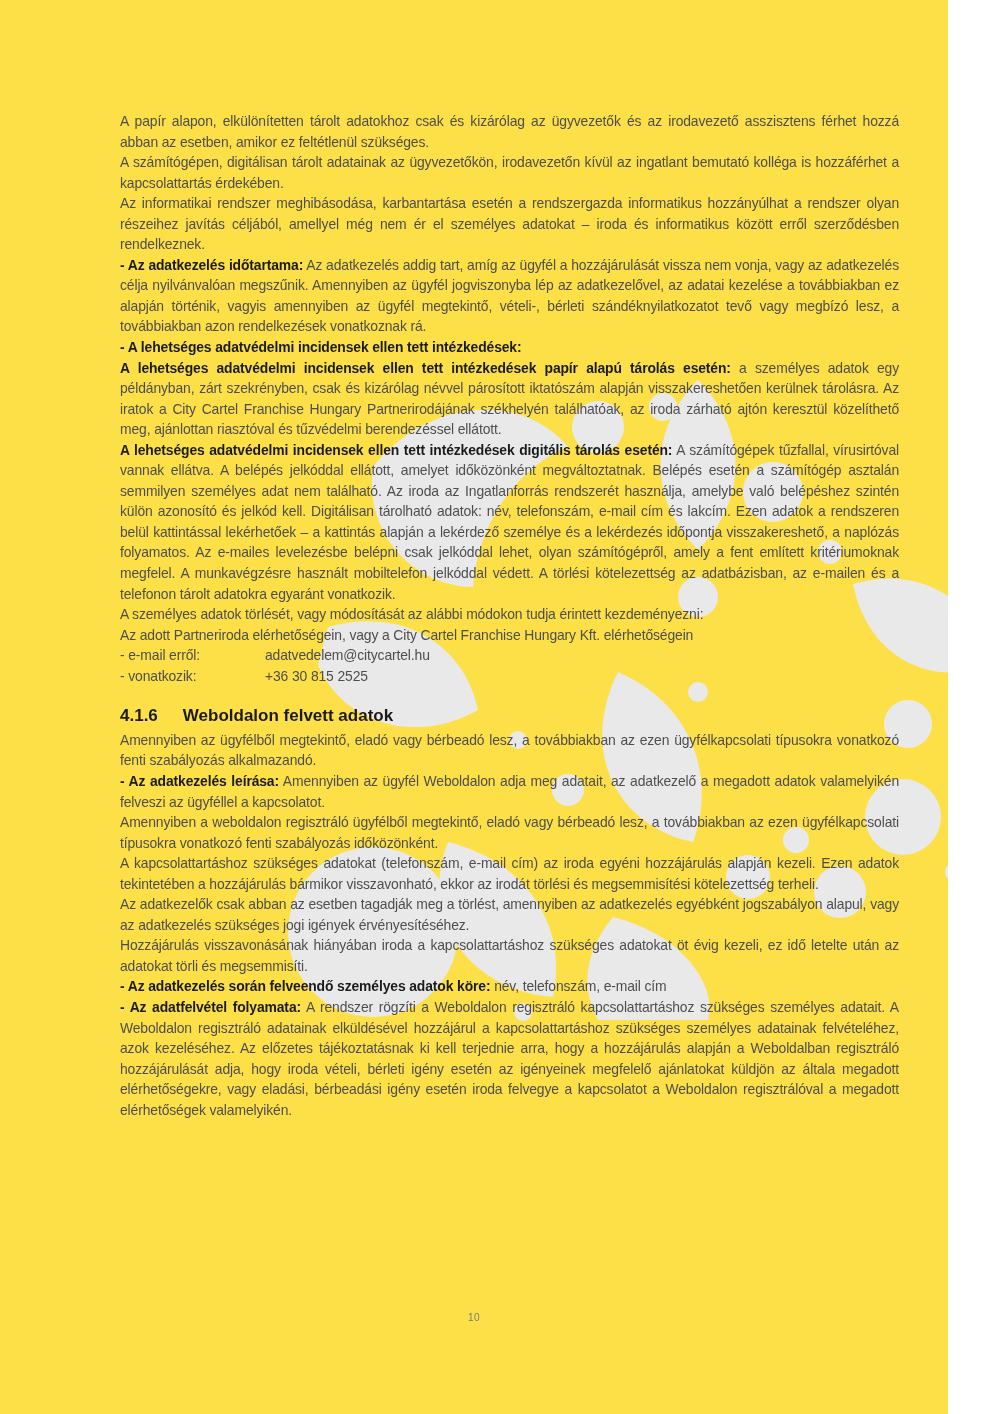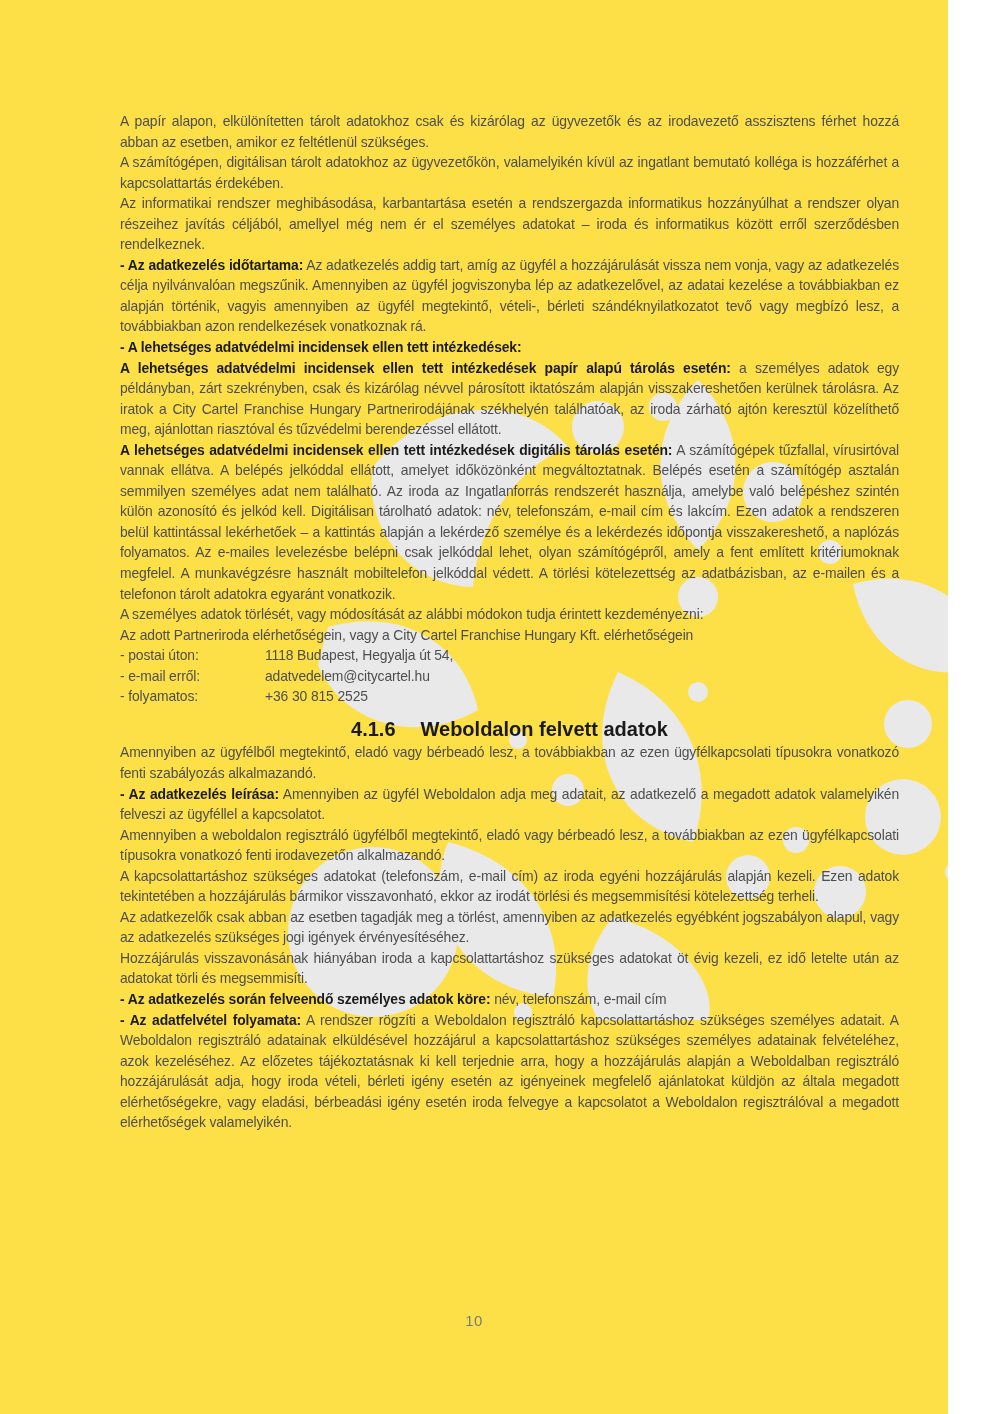--- a/index.html
+++ b/index.html
@@ -31,36 +31,36 @@
     letter-spacing: -0.12px;
     color: #4e4e4e;
     text-align: justify;
   }
   .content p { margin: 0; }
   .content b { font-weight: bold; color: #1b1b1b; }
   .contact { text-align: left; }
   .contact-row { display: flex; }
   .contact-label { width: 145px; flex: none; }
   .section-heading {
-    margin: 12px 0 3px 0;
-    font-size: 20px;
+    margin: 20px 0 3px 0;
+    font-size: 17px;
     font-weight: bold;
     color: #1a1a1a;
-    text-align: center;
+    text-align: left;
     letter-spacing: 0;
   }
   .section-heading .h-num { margin-right: 25px; }
   .page-number {
     position: absolute;
     top: 1312px;
     left: 0;
     width: 100%;
     text-align: center;
     z-index: 1;
-    font-size: 15px;
+    font-size: 10px;
     color: #7a7a7a;
     letter-spacing: 0.5px;
   }
 </style>
 </head>
 <body>
 
 <div class="page">
 
   <svg class="watermark" viewBox="0 0 742 650" xmlns="http://www.w3.org/2000/svg" aria-hidden="true">
@@ -88,58 +88,54 @@
       <circle cx="635" cy="445" r="38"></circle>
       <circle cx="688" cy="500" r="11"></circle>
       <circle cx="430" cy="320" r="10"></circle>
       <circle cx="250" cy="368" r="9"></circle>
     </g>
   </svg>
 
   <div class="content">
 
     <p>A papír alapon, elkülönítetten tárolt adatokhoz csak és kizárólag az ügyvezetők és az irodavezető asszisztens férhet hozzá abban az esetben, amikor ez feltétlenül szükséges.</p>
-    <p>A számítógépen, digitálisan tárolt adatokhoz az ügyvezetőkön, valamelyikén kívül az ingatlant bemutató kolléga is hozzáférhet a kapcsolattartás érdekében.</p>
+    <p>A számítógépen, digitálisan tárolt adatainak az ügyvezetőkön, irodavezetőn kívül az ingatlant bemutató kolléga is hozzáférhet a kapcsolattartás érdekében.</p>
     <p>Az informatikai rendszer meghibásodása, karbantartása esetén a rendszergazda informatikus hozzányúlhat a rendszer olyan részeihez javítás céljából, amellyel még nem ér el személyes adatokat – iroda és informatikus között erről szerződésben rendelkeznek.</p>
 
     <p><b>- Az adatkezelés időtartama:</b><span> Az adatkezelés addig tart, amíg az ügyfél a hozzájárulását vissza nem vonja, vagy az adatkezelés célja nyilvánvalóan megszűnik. Amennyiben az ügyfél jogviszonyba lép az adatkezelővel, az adatai kezelése a továbbiakban ez alapján történik, vagyis amennyiben az ügyfél megtekintő, vételi-, bérleti szándéknyilatkozatot tevő vagy megbízó lesz, a továbbiakban azon rendelkezések vonatkoznak rá.</span></p>
 
     <p><b>- A lehetséges adatvédelmi incidensek ellen tett intézkedések:</b></p>
 
     <p><b>A lehetséges adatvédelmi incidensek ellen tett intézkedések papír alapú tárolás esetén:</b><span> a személyes adatok egy példányban, zárt szekrényben, csak és kizárólag névvel párosított iktatószám alapján visszakereshetően kerülnek tárolásra. Az iratok a City Cartel Franchise Hungary Partnerirodájának székhelyén találhatóak, az iroda zárható ajtón keresztül közelíthető meg, ajánlottan riasztóval és tűzvédelmi berendezéssel ellátott.</span></p>
 
     <p><b>A lehetséges adatvédelmi incidensek ellen tett intézkedések digitális tárolás esetén:</b><span> A számítógépek tűzfallal, vírusirtóval vannak ellátva. A belépés jelkóddal ellátott, amelyet időközönként megváltoztatnak. Belépés esetén a számítógép asztalán semmilyen személyes adat nem található. Az iroda az Ingatlanforrás rendszerét használja, amelybe való belépéshez szintén külön azonosító és jelkód kell. Digitálisan tárolható adatok: név, telefonszám, e-mail cím és lakcím. Ezen adatok a rendszeren belül kattintással lekérhetőek – a kattintás alapján a lekérdező személye és a lekérdezés időpontja visszakereshető, a naplózás folyamatos. Az e-mailes levelezésbe belépni csak jelkóddal lehet, olyan számítógépről, amely a fent említett kritériumoknak megfelel. A munkavégzésre használt mobiltelefon jelkóddal védett. A törlési kötelezettség az adatbázisban, az e-mailen és a telefonon tárolt adatokra egyaránt vonatkozik.</span></p>
 
     <p>A személyes adatok törlését, vagy módosítását az alábbi módokon tudja érintett kezdeményezni:</p>
     <p>Az adott Partneriroda elérhetőségein, vagy a City Cartel Franchise Hungary Kft. elérhetőségein</p>
 
     <div class="contact">
       <div class="contact-row">
-        <span class="contact-label">- postai úton:</span>
-        <span class="contact-value">1118 Budapest, Hegyalja út 54,</span>
-      </div>
-      <div class="contact-row">
         <span class="contact-label">- e-mail erről:</span>
         <span class="contact-value">adatvedelem@citycartel.hu</span>
       </div>
       <div class="contact-row">
-        <span class="contact-label">- folyamatos:</span>
+        <span class="contact-label">- vonatkozik:</span>
         <span class="contact-value">+36 30 815 2525</span>
       </div>
     </div>
 
     <h2 class="section-heading">
       <span class="h-num">4.1.6</span><span class="h-title">Weboldalon felvett adatok</span>
     </h2>
 
     <p>Amennyiben az ügyfélből megtekintő, eladó vagy bérbeadó lesz, a továbbiakban az ezen ügyfélkapcsolati típusokra vonatkozó fenti szabályozás alkalmazandó.</p>
 
     <p><b>- Az adatkezelés leírása:</b><span> Amennyiben az ügyfél Weboldalon adja meg adatait, az adatkezelő a megadott adatok valamelyikén felveszi az ügyféllel a kapcsolatot.</span></p>
 
-    <p>Amennyiben a weboldalon regisztráló ügyfélből megtekintő, eladó vagy bérbeadó lesz, a továbbiakban az ezen ügyfélkapcsolati típusokra vonatkozó fenti irodavezetőn alkalmazandó.</p>
+    <p>Amennyiben a weboldalon regisztráló ügyfélből megtekintő, eladó vagy bérbeadó lesz, a továbbiakban az ezen ügyfélkapcsolati típusokra vonatkozó fenti szabályozás időközönként.</p>
 
 
     <p>A kapcsolattartáshoz szükséges adatokat (telefonszám, e-mail cím) az iroda egyéni hozzájárulás alapján kezeli. Ezen adatok tekintetében a hozzájárulás bármikor visszavonható, ekkor az irodát törlési és megsemmisítési kötelezettség terheli.</p>
     <p>Az adatkezelők csak abban az esetben tagadják meg a törlést, amennyiben az adatkezelés egyébként jogszabályon alapul, vagy az adatkezelés szükséges jogi igények érvényesítéséhez.</p>
     <p>Hozzájárulás visszavonásának hiányában iroda a kapcsolattartáshoz szükséges adatokat öt évig kezeli, ez idő letelte után az adatokat törli és megsemmisíti.</p>
 
     <p><b>- Az adatkezelés során felveendő személyes adatok köre:</b><span> név, telefonszám, e-mail cím</span></p>
 
     <p><b>- Az adatfelvétel folyamata:</b><span> A rendszer rögzíti a Weboldalon regisztráló kapcsolattartáshoz szükséges személyes adatait. A Weboldalon regisztráló adatainak elküldésével hozzájárul a kapcsolattartáshoz szükséges személyes adatainak felvételéhez, azok kezeléséhez. Az előzetes tájékoztatásnak ki kell terjednie arra, hogy a hozzájárulás alapján a Weboldalban regisztráló hozzájárulását adja, hogy iroda vételi, bérleti igény esetén az igényeinek megfelelő ajánlatokat küldjön az általa megadott elérhetőségekre, vagy eladási, bérbeadási igény esetén iroda felvegye a kapcsolatot a Weboldalon regisztrálóval a megadott elérhetőségek valamelyikén.</span></p>
 

